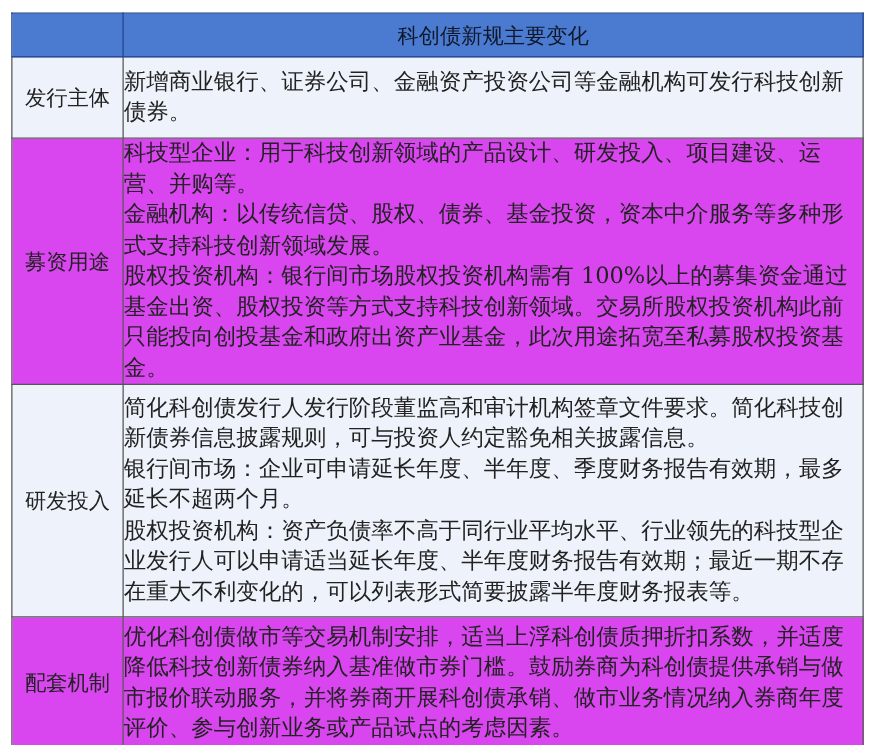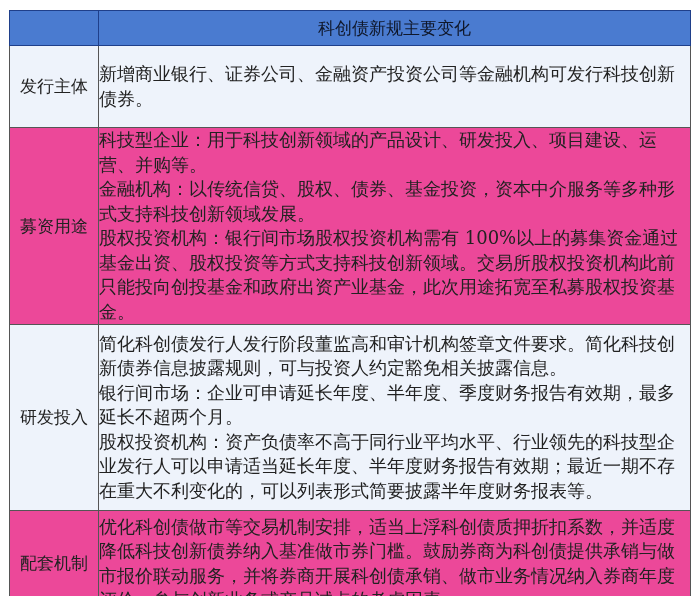--- a/index.html
+++ b/index.html
@@ -8,38 +8,38 @@
     table.main { position: absolute; left: 9px; top: 10px; width: 682px;
                  border-collapse: collapse; table-layout: fixed; }
     table.main td, table.main th { border: 1px solid #555; padding: 0; vertical-align: middle; }
     table.main th { border-color: #1f3f8a; }
     th.hdr { background: #4a7bd0; color: #0f172a; height: 34px; font-weight: normal;
              font-size: 17px; text-align: center; }
     th.hdr-empty { background: #4a7bd0; width: 88px; }
     td.label { width: 88px; text-align: center; font-size: 17px; }
     td.content { padding: 2px 6px 4px 6px; font-size: 18px; line-height: 24.5px; text-align: left; }
     tr.alt td { background: #eef3fb; }
-    tr.plain td { background: #ec4899; }
+    tr.plain td { background: #d946ef; }
     .para { display: block; }
   </style>
 </head>
 <body>
 
 <table class="main">
   <colgroup>
     <col style="width:89px">
     <col>
   </colgroup>
   <tbody>
       <tr>
     <th class="hdr-empty"></th>
     <th class="hdr">科创债新规主要变化</th>
   </tr>
 
-  <tr class="alt" style="height:82px">
+  <tr class="alt" style="height:65px">
     <td class="label">发行主体</td>
     <td class="content">
       <span class="para">新增商业银行、证券公司、金融资产投资公司等金融机构可发行科技创新债券。</span>
     </td>
   </tr>
 
   <tr class="plain" style="height:183px">
     <td class="label">募资用途</td>
     <td class="content">
       <span class="para">科技型企业：用于科技创新领域的产品设计、研发投入、项目建设、运营、并购等。</span>

